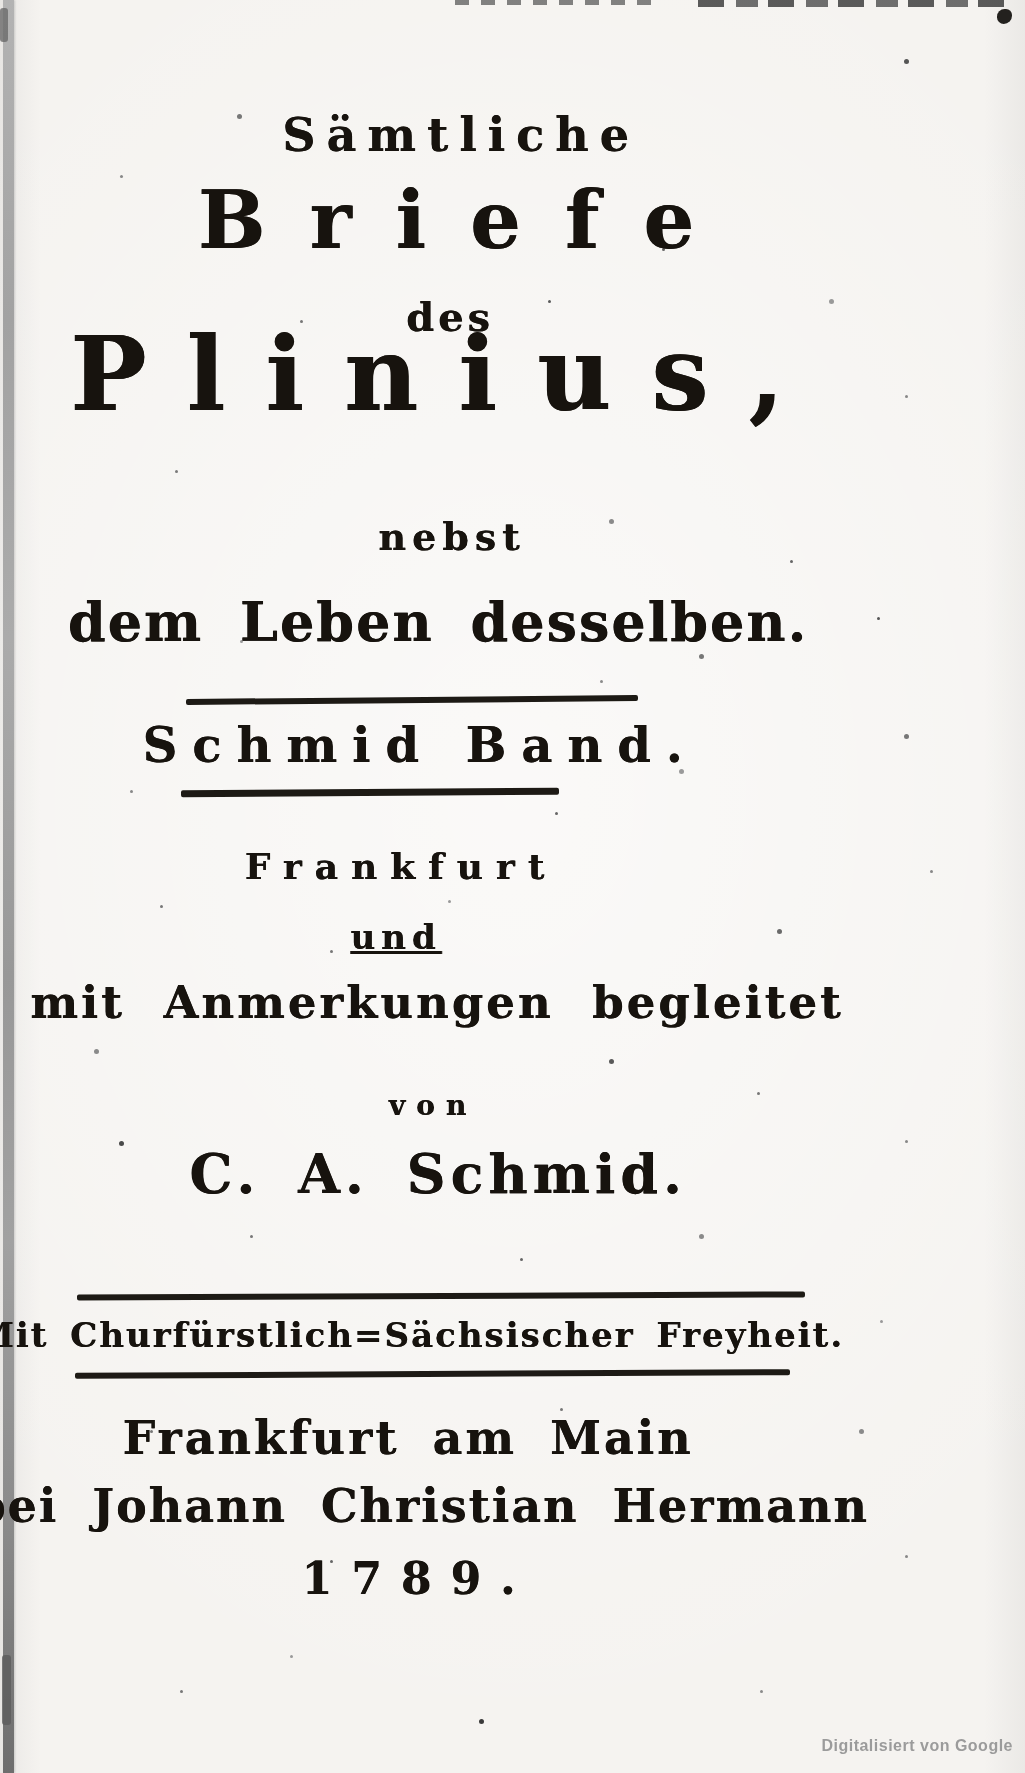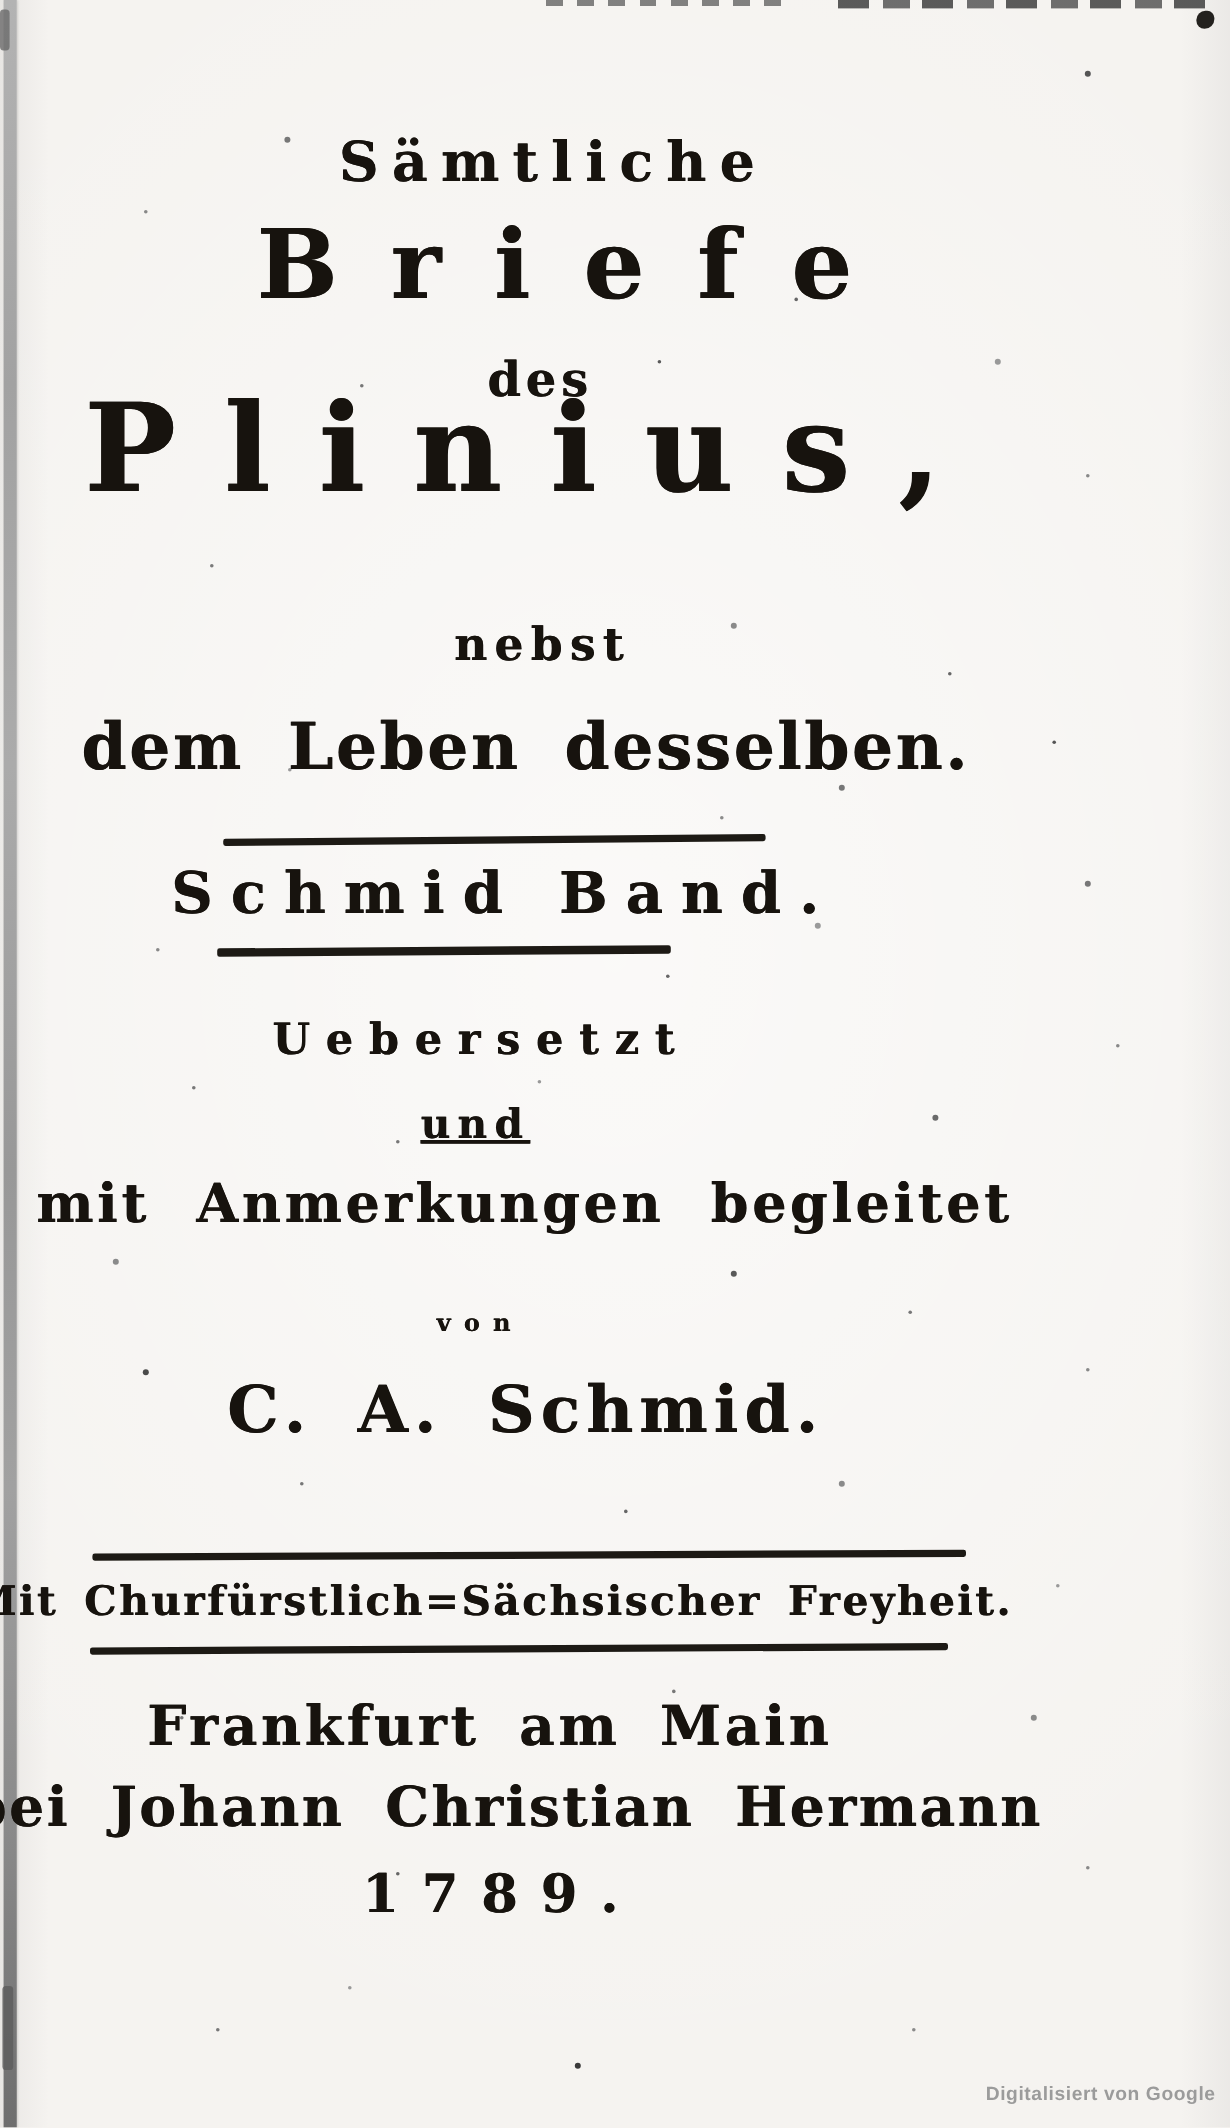--- a/index.html
+++ b/index.html
@@ -34,32 +34,32 @@
   .top-blob{position:absolute;left:997px;top:9px;width:15px;height:15px;background:#23211e;border-radius:50% 40% 55% 45%;}
 
   .line{
     position:absolute;white-space:nowrap;transform:translateX(-50%);
     color:var(--ink,#17130e);font-weight:bold;line-height:1;
     text-shadow:0.4px 0 0 currentColor;
   }
   .rule{position:absolute;background:#1d1a15;border-radius:2px;}
 
   #l-series      {left:461px;top:112px;font-size:46px;letter-spacing:11px;text-align:center;}
-  #l-title       {left:484px;top:180px;font-size:80px;letter-spacing:44px;}
+  #l-title       {left:468px;top:180px;font-size:80px;letter-spacing:44px;}
   #l-des         {left:450px;top:297px;font-size:40px;letter-spacing:4px;}
   #l-author      {left:447px;top:323px;font-size:102px;letter-spacing:40px;}
   #l-nebst       {left:452px;top:518px;font-size:38px;letter-spacing:6px;}
   #l-subtitle    {left:438px;top:595px;font-size:54px;letter-spacing:2px;word-spacing:16px;}
   #rule-1        {left:186px;top:697px;width:452px;height:6px;transform:rotate(-0.5deg);}
   #l-volume      {left:420px;top:721px;font-size:48px;letter-spacing:15px;}
   #rule-2        {left:181px;top:789px;width:378px;height:7px;transform:rotate(-0.4deg);}
   #l-translated  {left:401px;top:848px;font-size:36px;letter-spacing:13px;}
   #l-und         {left:396px;top:920px;font-size:34px;letter-spacing:6px;text-decoration:underline;}
   #l-annotation  {left:426px;top:980px;font-size:45px;letter-spacing:3px;word-spacing:20px;margin-left:11px;}
-  #l-von         {left:400px;top:1092px;font-size:20px;letter-spacing:11px;}
+  #l-von         {left:433px;top:1092px;font-size:28px;letter-spacing:11px;}
   #l-translator  {left:438px;top:1147px;font-size:54px;letter-spacing:5px;word-spacing:14px;}
   #rule-3        {left:77px;top:1293px;width:728px;height:6px;transform:rotate(-0.25deg);}
   #l-privilege   {left:410px;top:1318px;font-size:34px;letter-spacing:2px;word-spacing:8px;}
   #rule-4        {left:75px;top:1371px;width:715px;height:6px;transform:rotate(-0.3deg);}
   #l-place       {left:408px;top:1415px;font-size:46px;letter-spacing:3px;word-spacing:14px;}
   #l-publisher   {left:421px;top:1483px;font-size:46px;letter-spacing:2px;word-spacing:16px;}
   #l-year        {left:418px;top:1557px;font-size:44px;letter-spacing:19px;text-align:right;}
 
   #watermark{
     position:absolute;right:12px;top:1738px;transform:none;left:auto;
@@ -101,21 +101,21 @@
 
 <div class="line" id="l-series">Sämtliche</div>
 <div class="line" id="l-title">Briefe</div>
 <div class="line" id="l-des">des</div>
 <div class="line" id="l-author">Plinius,</div>
 <div class="line" id="l-nebst">nebst</div>
 <div class="line" id="l-subtitle">dem Leben desselben.</div>
 <div class="rule" id="rule-1"></div>
 <div class="line" id="l-volume">Schmid Band.</div>
 <div class="rule" id="rule-2"></div>
-<div class="line" id="l-translated">Uebersetzt</div>
+<div class="line" id="l-translated">Frankfurt</div>
 <div class="line" id="l-und">und</div>
 <div class="line" id="l-annotation">mit Anmerkungen begleitet</div>
 <div class="line" id="l-von">von</div>
 <div class="line" id="l-translator">C. A. Schmid.</div>
 <div class="rule" id="rule-3"></div>
 <div class="line" id="l-privilege">Mit Churfürstlich=Sächsischer Freyheit.</div>
 <div class="rule" id="rule-4"></div>
 <div class="line" id="l-place">Frankfurt am Main</div>
 <div class="line" id="l-publisher">bei Johann Christian Hermann</div>
 <div class="line" id="l-year">1789.</div>

